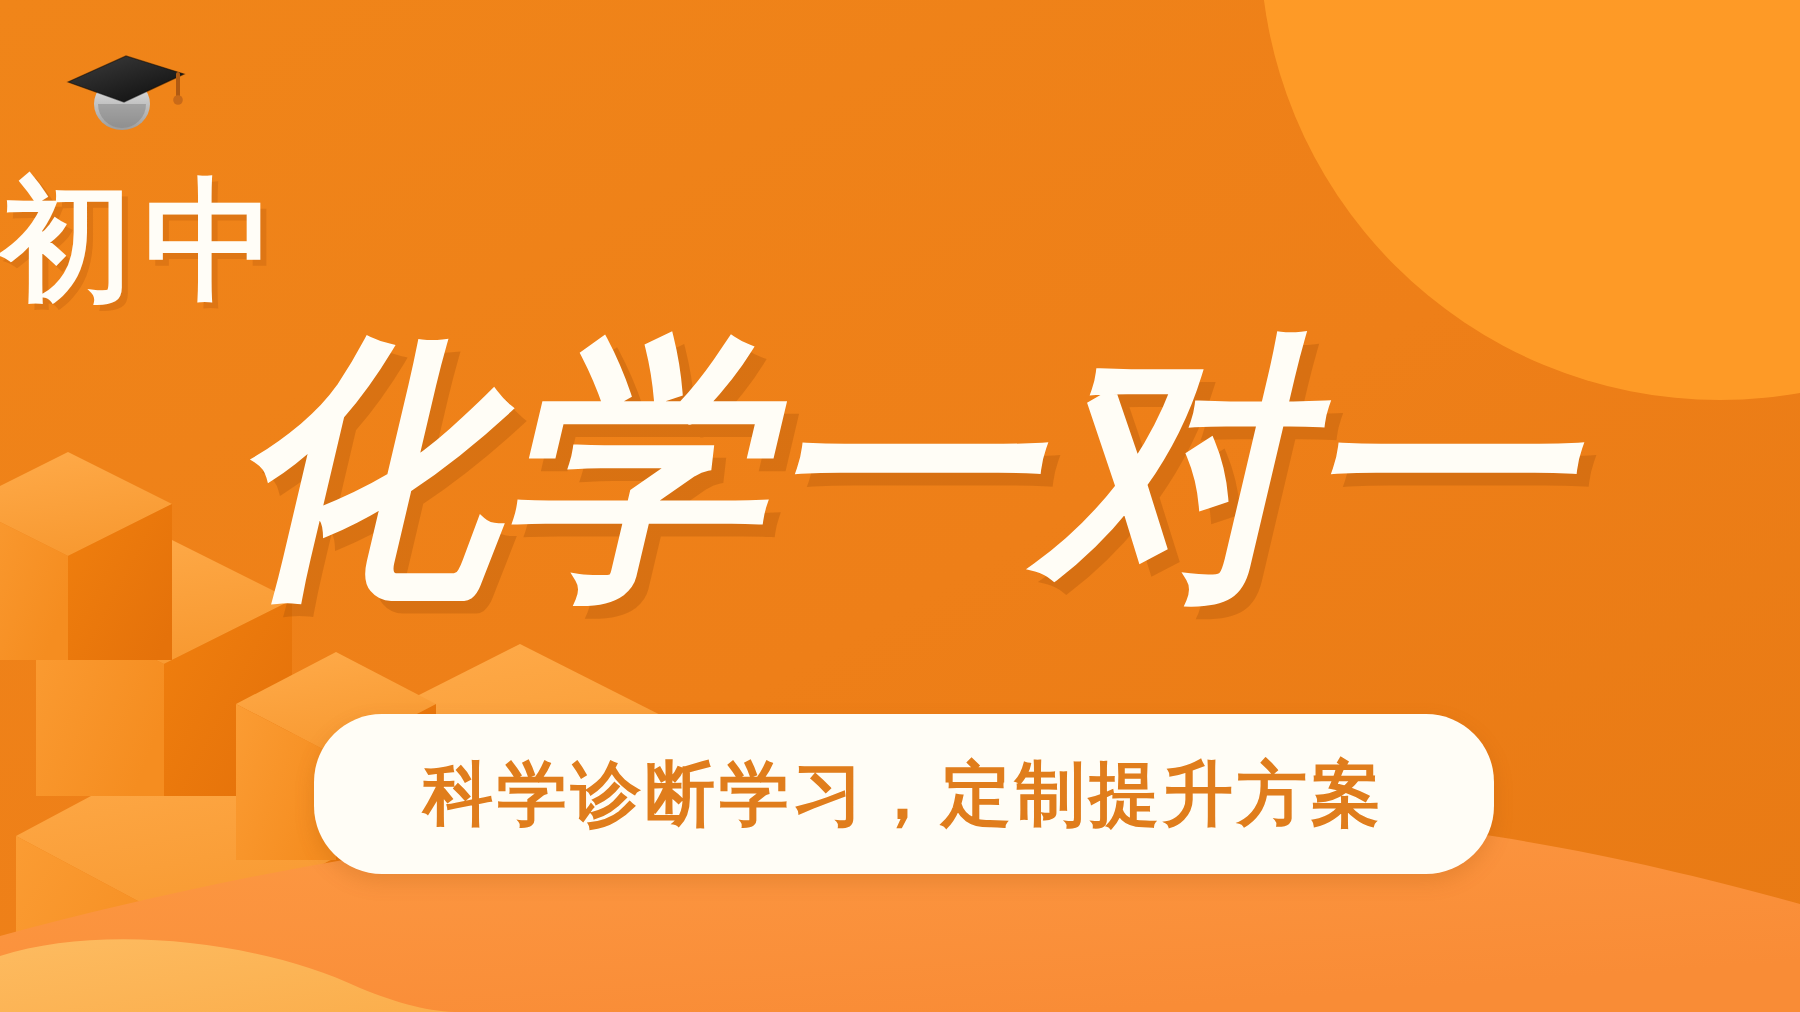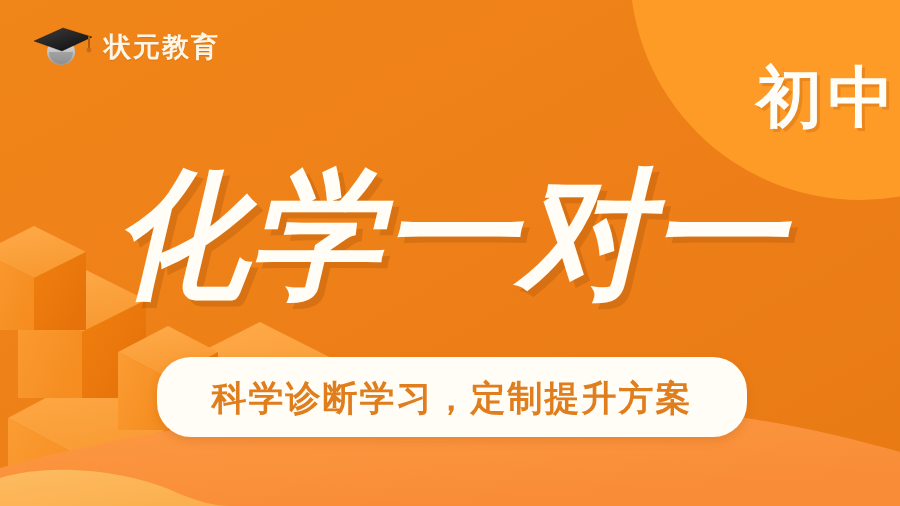--- a/index.html
+++ b/index.html
@@ -54,24 +54,24 @@
     font-weight: bold;
     letter-spacing: 2px;
     line-height: 1;
     white-space: nowrap;
     text-shadow: 0 1px 1px rgba(120, 55, 0, .18);
   }
 
   
   .eyebrow {
     position: absolute;
-    top: 64px;
+    top: 87px;
     left: 0;
     right: 0;
-    text-align: right;
+    text-align: left;
     color: #fffdf7;
     font-size: 66px;
     font-weight: bold;
     letter-spacing: 6px;
     line-height: 1;
     z-index: 5;
     text-shadow: 3px 3px 0 rgba(170, 80, 6, .25);
   }
   .headline {
     position: absolute;
@@ -202,21 +202,20 @@
         <ellipse cx="29" cy="28" rx="14" ry="13" fill="url(#capBase)"></ellipse>
         <path d="M17,28 a12,12 0 0 0 24,0 z" fill="#7d7d7d" opacity="0.45"></path>
 
         <path d="M2,17 L31,4 L60,13 L30,27 Z" fill="url(#capTop)"></path>
         <path d="M2,17 L31,4 L60,13 L30,27 Z" fill="none" stroke="#000" stroke-width="0.6" opacity="0.5"></path>
 
         <path d="M57,13 L57,24" stroke="#b05a12" stroke-width="2" stroke-linecap="round"></path>
         <circle cx="57" cy="26" r="2.4" fill="#c96a18"></circle>
       </svg>
     </span>
-    <span class="logo-text">状元教育</span>
   </div>
 
   <div class="eyebrow">初中</div>
   <div class="headline">化学一对一</div>
 
   <div class="pill">
     <span class="pill-text">科学诊断学习，定制提升方案</span>
   </div>
 
 </div>

